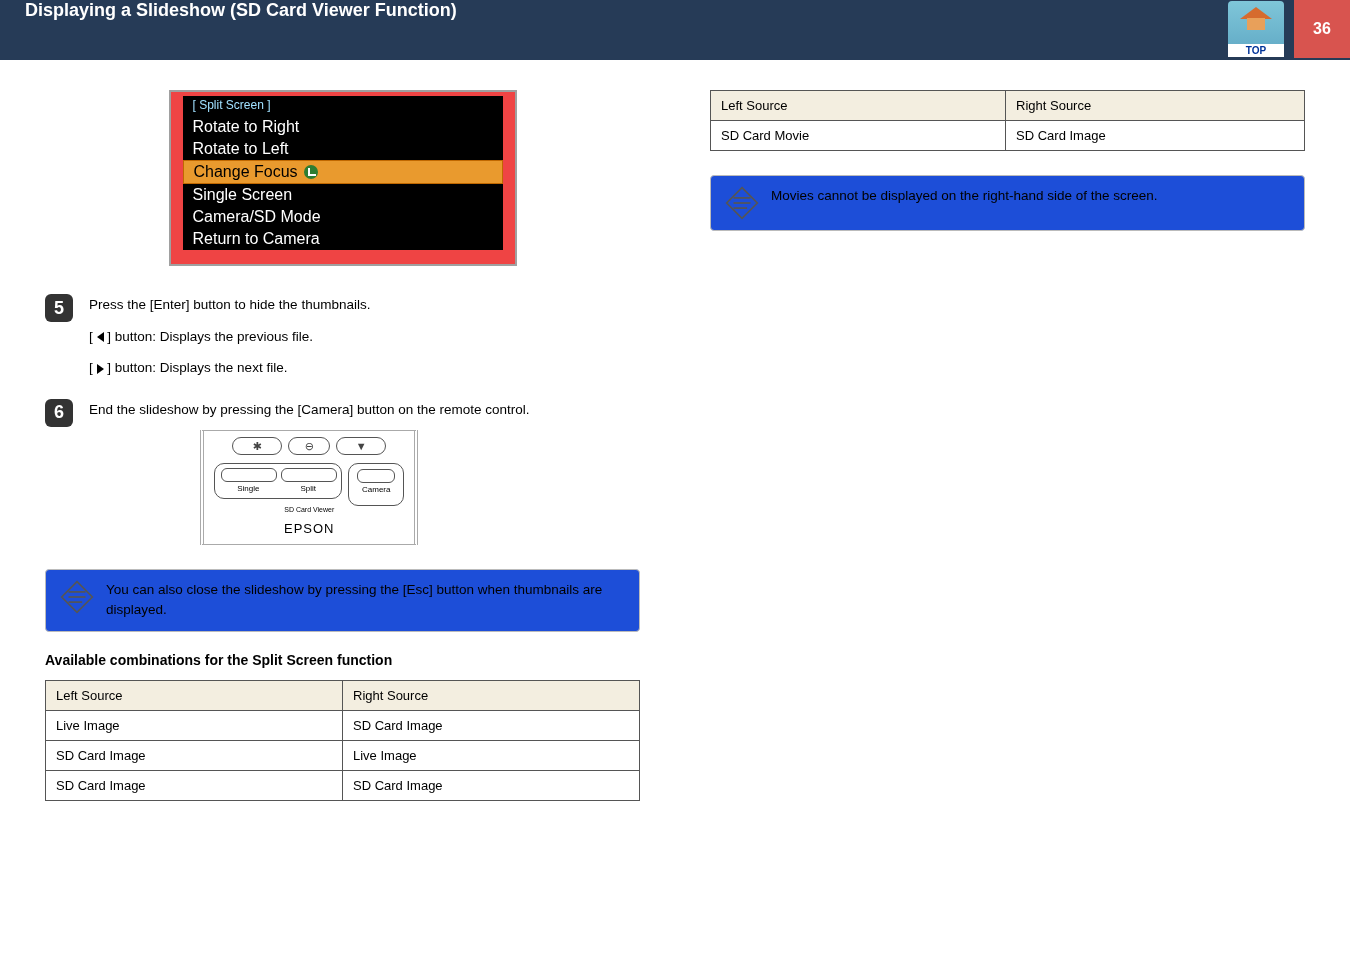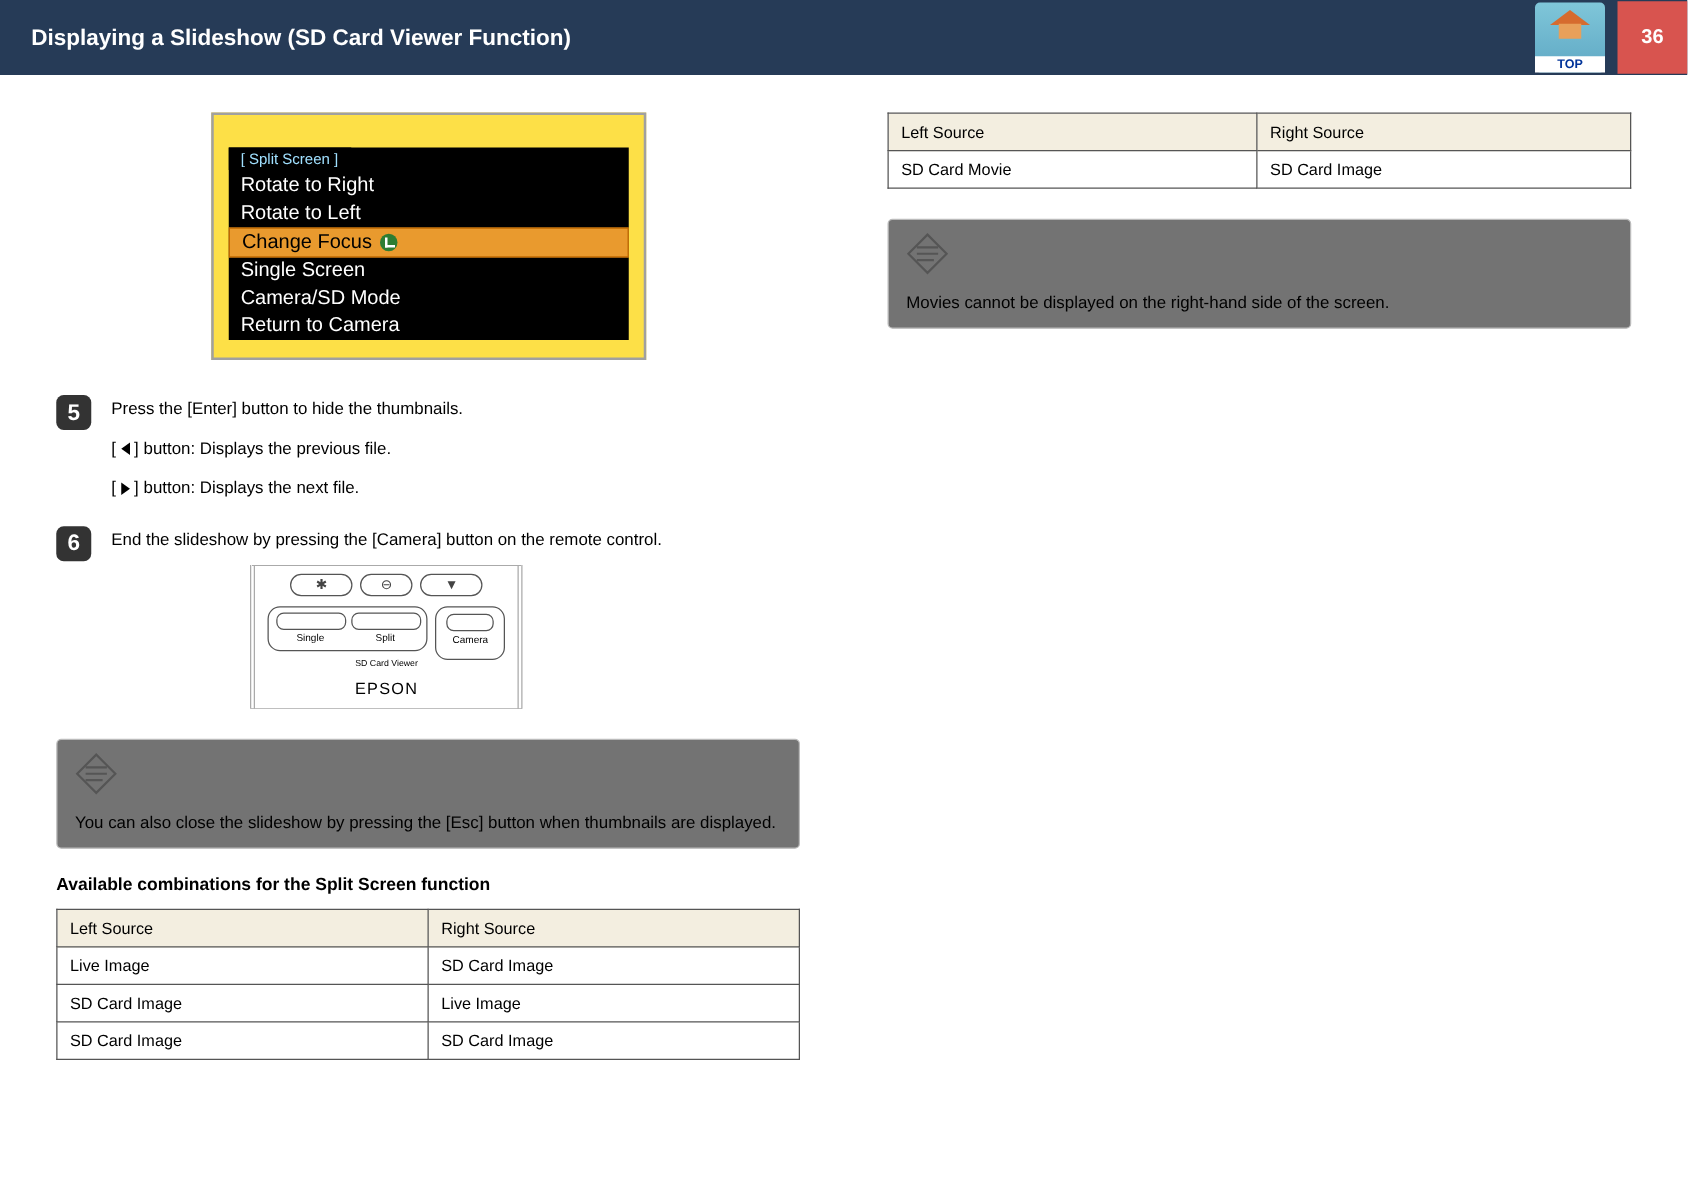--- a/index.html
+++ b/index.html
@@ -7,21 +7,21 @@
     font-family: Arial, Helvetica, sans-serif;
     font-size: 13px;
     color: #000;
     background: #fff;
     width: 1350px;
   }
   .header-bar {
     background: #263b57;
     height: 60px;
     display: flex;
-    align-items: center;
+    align-items: flex-start;
     justify-content: space-between;
     padding: 0 0 0 25px;
     color: #fff;
   }
   .header-title {
     font-size: 18px;
     font-weight: bold;
   }
   .header-right {
     display: flex;
@@ -79,22 +79,22 @@
   }
   .col {
     width: 595px;
   }
 
   
   .menu-fig {
     width: 320px;
     border: 2px solid #a0a0a0;
     margin: 0 auto 28px;
-    padding: 26px 12px 14px;
-    background: #fde047;
+    padding: 4px 12px 14px;
+    background: #ef4444;
   }
   .menu-title {
     color: #a0e0ff;
     background: #000;
     display: inline-block;
     padding: 2px 10px;
     font-size: 12px;
     margin-bottom: 2px;
   }
   .menu-inner {
@@ -235,29 +235,28 @@
     font-weight: normal;
     font-size: 13px;
     letter-spacing: 1px;
     margin-top: 4px;
   }
 
   
   .note {
     border: 1px solid #bbb;
     border-radius: 4px;
-    background: #737373;
+    background: #1d4ed8;
     padding: 10px 14px;
     display: flex;
     gap: 12px;
     align-items: flex-start;
     font-size: 13.5px;
     line-height: 1.5;
     margin: 4px 0 20px;
-    flex-direction: column;
   }
   .note-icon {
     width: 34px; height: 34px;
     flex-shrink: 0;
   }
 
   .subhead {
     font-weight: bold;
     font-size: 14px;
     margin: 18px 0 12px;

